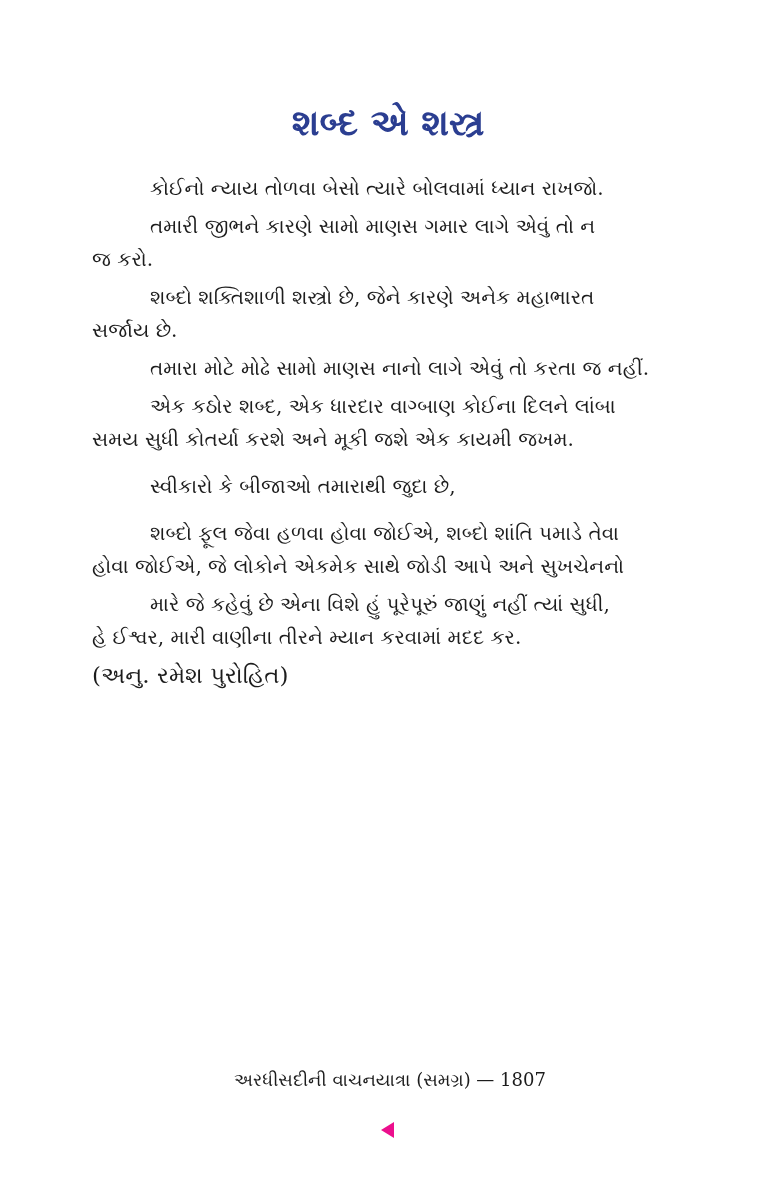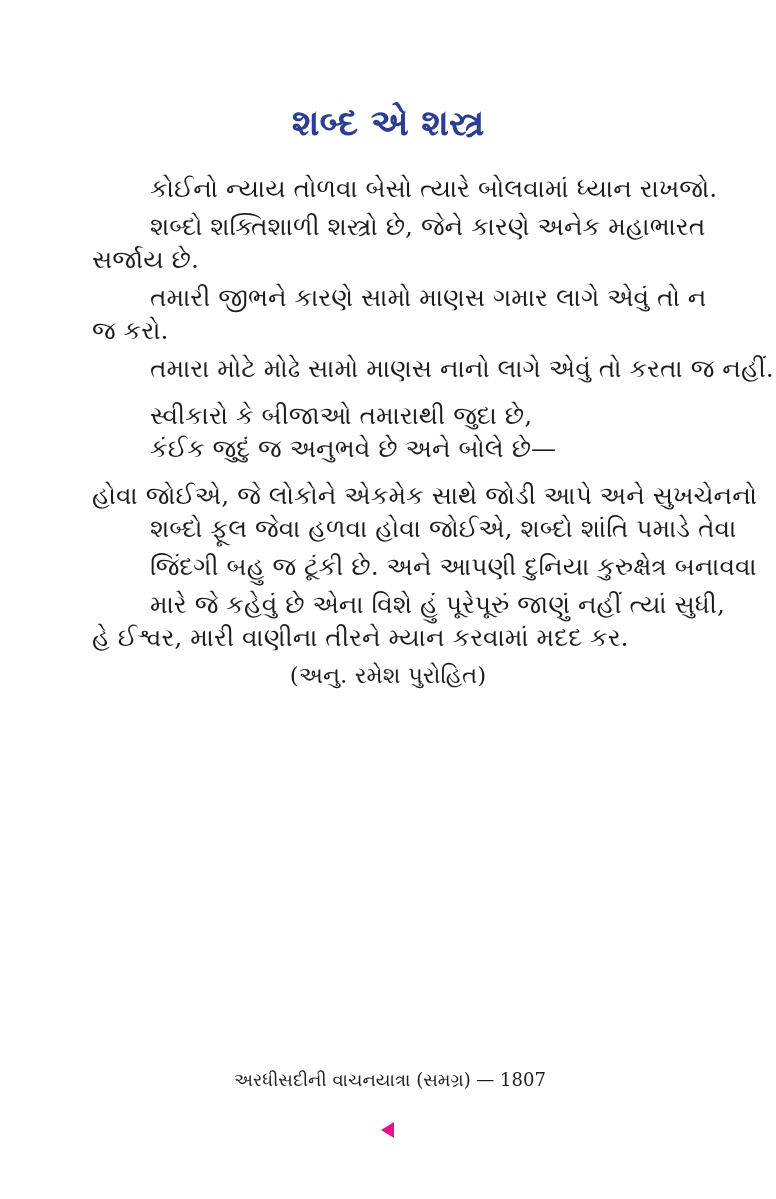--- a/index.html
+++ b/index.html
@@ -27,30 +27,30 @@
     margin: 98px 0 26px 0;
     text-align: center;
     font-size: 36px;
     line-height: 48px;
     font-weight: bold;
     color: var(--title-color);
   }
   .para { margin: 0 0 5px 0; }
   .line {
     display: block;
-    font-size: 25px;
+    font-size: 20px;
     line-height: 33px;
     white-space: nowrap;
   }
   .indent { padding-left: 58px; }
   .verse { margin: 14px 0; }
   .verse .line { }
   .credits {
     margin-top: 6px;
-    text-align: center;
+    text-align: left;
   }
   .credits .line {
     font-size: 23px;
     line-height: 30px;
   }
   .footer {
     position: absolute;
     top: 1068px;
     left: 2px;
     width: 100%;
@@ -77,48 +77,50 @@
 <div class="page">
   <div class="content">
 
     <h1 class="page-title">શબ્દ એ શસ્ત્ર</h1>
 
     <p class="para">
       <span class="line indent">કોઈનો ન્યાય તોળવા બેસો ત્યારે બોલવામાં ધ્યાન રાખજો.</span>
     </p>
 
     <p class="para">
-      <span class="line indent">શબ્દો શક્તિશાળી શસ્ત્રો છે, જેને કારણે અનેક મહાભારત</span>
-      <span class="line">સર્જાય છે.</span>
+      <span class="line indent">તમારી જીભને કારણે સામો માણસ ગમાર લાગે એવું તો ન</span>
+      <span class="line">જ કરો.</span>
     </p>
 
     <p class="para">
-      <span class="line indent">તમારી જીભને કારણે સામો માણસ ગમાર લાગે એવું તો ન</span>
-      <span class="line">જ કરો.</span>
+      <span class="line indent">શબ્દો શક્તિશાળી શસ્ત્રો છે, જેને કારણે અનેક મહાભારત</span>
+      <span class="line">સર્જાય છે.</span>
     </p>
 
     <p class="para">
       <span class="line indent">તમારા મોટે મોઢે સામો માણસ નાનો લાગે એવું તો કરતા જ નહીં.</span>
     </p>
 
+    <p class="para">
+      <span class="line indent">એક કઠોર શબ્દ, એક ધારદાર વાગ્બાણ કોઈના દિલને લાંબા</span>
+      <span class="line">સમય સુધી કોતર્યા કરશે અને મૂકી જશે એક કાયમી જખમ.</span>
+    </p>
 
     <div class="verse">
       <span class="line indent">સ્વીકારો કે બીજાઓ તમારાથી જુદા છે,</span>
-      <span class="line indent">કંઈક જુદું જ અનુભવે છે અને બોલે છે—</span>
     </div>
 
 
     <p class="para">
+      <span class="line indent">શબ્દો ફૂલ જેવા હળવા હોવા જોઈએ, શબ્દો શાંતિ પમાડે તેવા</span>
       <span class="line">હોવા જોઈએ, જે લોકોને એકમેક સાથે જોડી આપે અને સુખચેનનો</span>
-      <span class="line indent">શબ્દો ફૂલ જેવા હળવા હોવા જોઈએ, શબ્દો શાંતિ પમાડે તેવા</span>
     </p>
 
 
     <p class="para">
-      <span class="line indent">જિંદગી બહુ જ ટૂંકી છે. અને આપણી દુનિયા કુરુક્ષેત્ર બનાવવા</span>
     </p>
 
     <p class="para">
       <span class="line indent">મારે જે કહેવું છે એના વિશે હું પૂરેપૂરું જાણું નહીં ત્યાં સુધી,</span>
       <span class="line">હે ઈશ્વર, મારી વાણીના તીરને મ્યાન કરવામાં મદદ કર.</span>
     </p>
 
     <div class="credits">
       <span class="line">(અનુ. રમેશ પુરોહિત)</span>
     </div>

